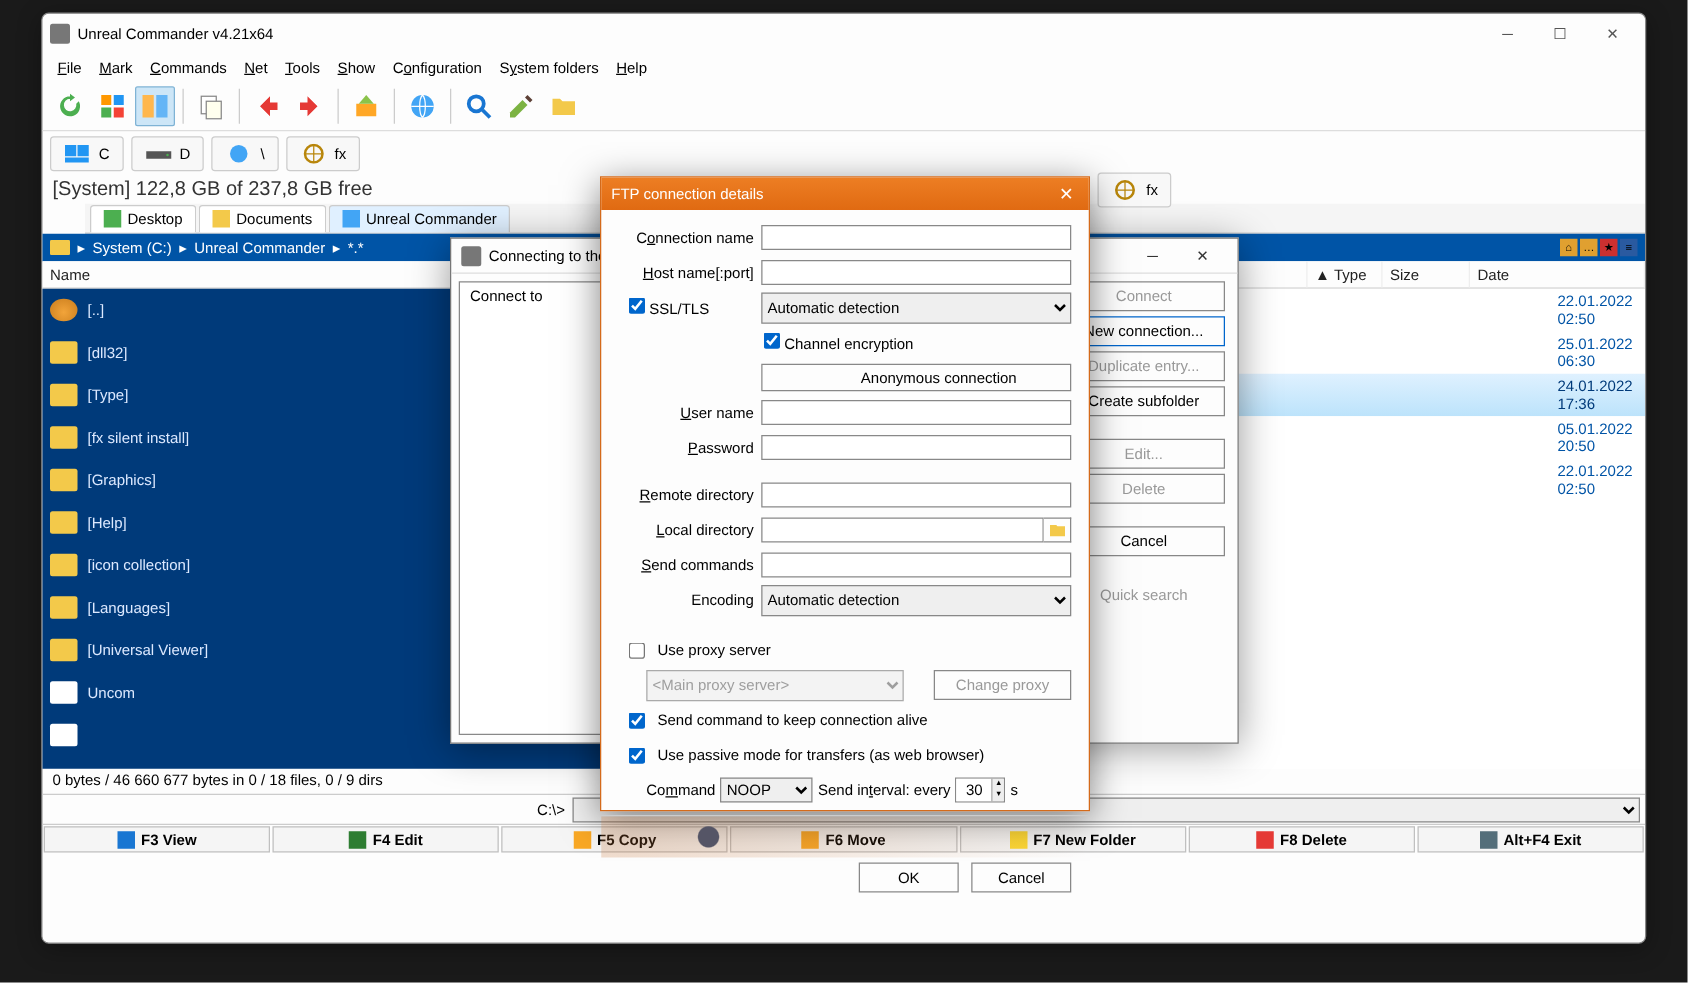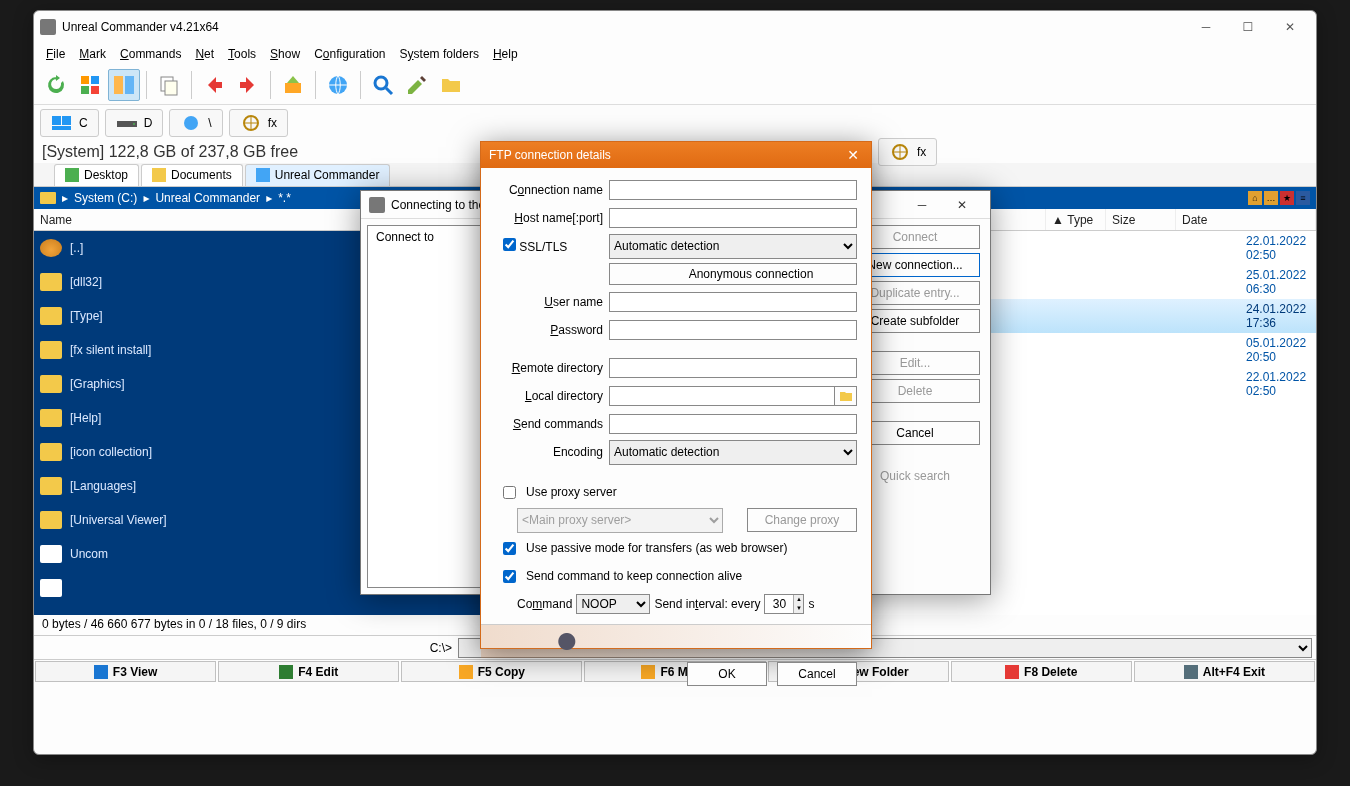--- a/index.html
+++ b/index.html
@@ -16,21 +16,21 @@
 .menubar span u { text-decoration:underline; }
 .toolbar-main { height:40px; display:flex; align-items:center; padding:0 6px; gap:2px; border-bottom:1px solid #ddd; }
 .tb-btn { width:32px; height:32px; border:1px solid transparent; display:flex; align-items:center; justify-content:center; border-radius:2px; }
 .tb-btn.active { background:#cde6f7; border-color:#7fb3d5; }
 .tb-sep { width:1px; height:28px; background:#ccc; margin:0 4px; }
 .ico { width:24px; height:24px; display:inline-block; }
 .drivebar { height:36px; display:flex; align-items:center; padding:0 6px; gap:6px; }
 .drive-btn { height:28px; border:1px solid #ccc; border-radius:3px; background:#f8f8f8; padding:0 10px; display:flex; align-items:center; gap:6px; font-size:11px; }
 .drive-btn .d-ico { width:22px; height:16px; display:inline-block; }
 .storage-line { padding:2px 8px; font-size:16px; color:#333; }
-.tabs-row { height:24px; display:flex; align-items:center; background:#f5f5f5; border-bottom:1px solid #ccc; padding-left:20px; gap:2px; }
+.tabs-row { height:24px; display:flex; align-items:center; background:#f5f5f5; border-bottom:1px solid #ccc; padding-left:4px; gap:2px;margin-left:34px; }
 .tab { height:22px; padding:0 10px; display:flex; align-items:center; gap:5px; background:#fff; border:1px solid #ccc; border-bottom:none; border-radius:3px 3px 0 0; font-size:12px; }
 .tab .t-ico { width:14px; height:14px; display:inline-block; }
 .tab.active { background:#e0f0ff; }
 .panels { display:flex; height:448px; }
 .panel { flex:1; display:flex; flex-direction:column; border-right:1px solid #ccc; }
 .panel:last-child { border-right:none; }
 .pathbar { height:22px; background:#0054a6; color:#fff; display:flex; align-items:center; padding:0 6px; gap:6px; font-size:12px; }
 .pathbar .p-ico { width:16px; height:12px; background:#f3c94a; display:inline-block; border-radius:1px; }
 .pathbar .extras { margin-left:auto; display:flex; gap:2px; }
 .pathbar .extras span { width:14px; height:14px; background:#e0a030; font-size:9px; display:flex; align-items:center; justify-content:center; color:#000; }
@@ -505,20 +505,24 @@
     <div class="frow">
         <div class="lab"><u>H</u>ost name[:port]</div>
         <input type="text" style="">
       </div>
     <div class="frow">
         <div class="lab" style="text-align:left;padding-left:8px"><input type="checkbox" checked="" style=""> <span>SSL/TLS</span></div>
       <select><option>Automatic detection</option></select>
       </div>
     <div class="frow">
         <div class="lab"></div>
+        <div style="flex:1;padding-left:2px"><input type="checkbox" checked="" style=""> <span>Channel encryption</span></div>
+      </div>
+    <div class="frow">
+        <div class="lab"></div>
         <div class="wide-btn">Anonymous connection</div>
       </div>
     <div class="frow">
         <div class="lab"><u>U</u>ser name</div>
         <input type="text" style="">
       </div>
     <div class="frow">
         <div class="lab"><u>P</u>assword</div>
         <input type="password" style="">
       </div>
@@ -551,25 +555,25 @@
         <input type="checkbox" style="">
         <span>Use proxy server</span>
       </div>
     <div class="frow" style="padding-left:22px">
         <select disabled="" style="width:190px;color:#777"><option>&lt;Main proxy server&gt;</option></select>
         <div style="width:12px"></div>
         <div class="dlg-btn disabled" style="width:110px">Change proxy</div>
       </div>
     <div class="frow ck">
         <input type="checkbox" checked="" style="">
-        <span>Use passive mode for transfers (as web browser)</span>
+        <span>Send command to keep connection alive</span>
       </div>
     <div class="frow ck">
         <input type="checkbox" checked="" style="">
-        <span>Send command to keep connection alive</span>
+        <span>Use passive mode for transfers (as web browser)</span>
       </div>
     <div class="noop-row">
       <span class="lab2">Co<u>m</u>mand</span>
       <select><option>NOOP</option></select>
       <span class="lab2">Send in<u>t</u>erval: every</span>
       <div class="spin">
           <input value="30" style="">
           <div class="arr">
             <div>▲</div>
             <div>▼</div>

